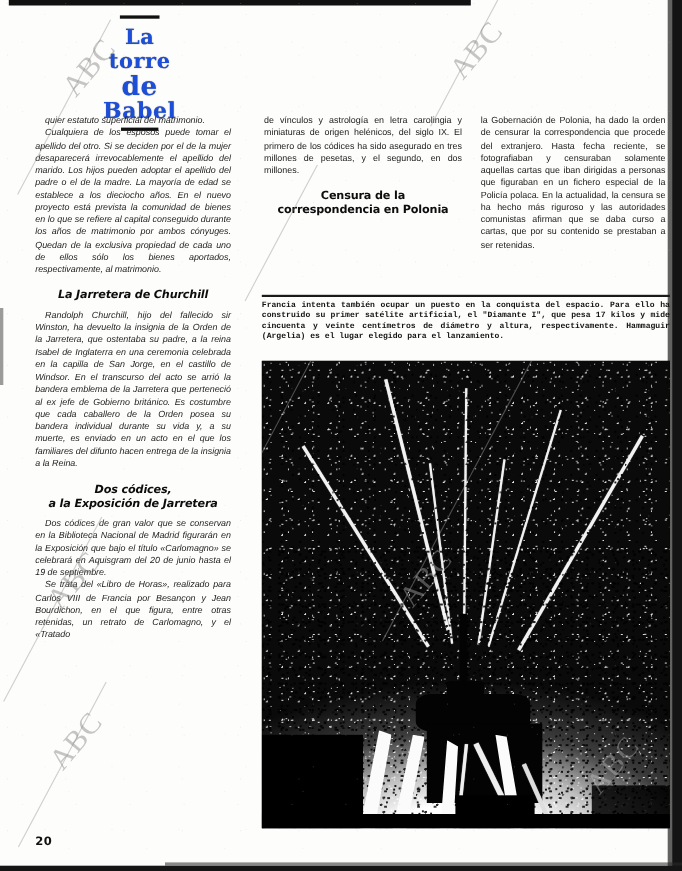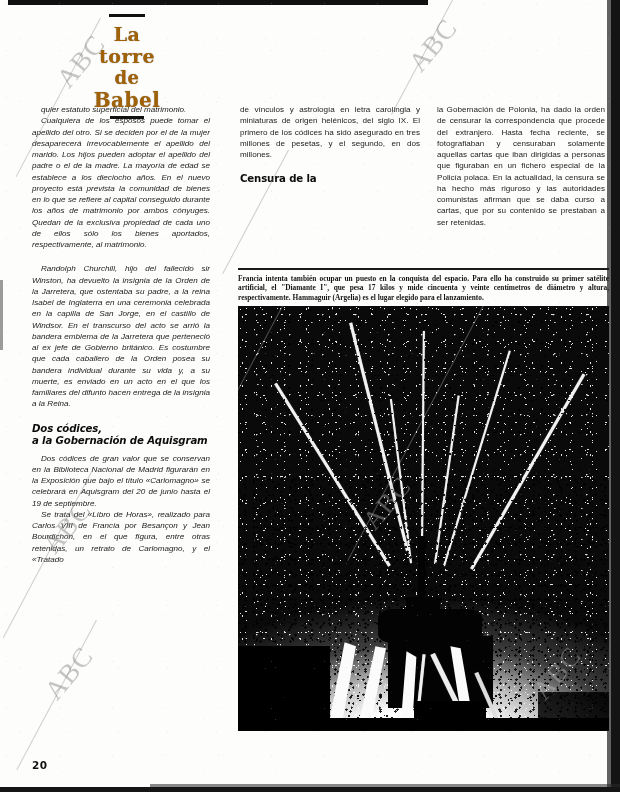--- a/index.html
+++ b/index.html
@@ -94,27 +94,27 @@
     height: 3px;
     background: #111;
     margin: 5px auto 0 auto;
   }
   .masthead .mh-line {
     font-family: "DejaVu Serif", serif;
     font-weight: bold;
     font-size: 20px;
     line-height: 22px;
     letter-spacing: .5px;
-    color: #a16207;
+    color: #1d4ed8;
     text-shadow: 0 0 1px rgba(0,0,0,.5);
     text-align: center;
   }
   .masthead .mh-line.w1 { font-size: 19px; }
   .masthead .mh-line.w2 { font-size: 19px; }
-  .masthead .mh-line.w3 { font-size: 18px; }
+  .masthead .mh-line.w3 { font-size: 24px; }
   .masthead .mh-line.w4 { font-size: 20px; }
 
   
   .col {
     position: absolute;
     font-family: "Liberation Sans", sans-serif;
     font-size: 8.1px;
     line-height: 11.25px;
     text-align: justify;
     color: #1b1b1b;
@@ -136,21 +136,21 @@
     font-family: "DejaVu Sans", sans-serif;
     font-weight: bold;
     font-size: 10.2px;
     line-height: 12.5px;
     color: #0d0d0d;
     text-align: left;
     margin: 13px 0 5px 0;
     text-indent: 0;
     letter-spacing: -0.15px;
   }
-  .sec-head .l2 { display: block; }
+  .sec-head .l2 { display: block; text-align: center; }
 
   
   .photo-block {
     position: absolute;
     left: 238px;
     top: 268px;
     width: 371px;
   }
   .photo-rule {
     width: 100%;
@@ -161,27 +161,27 @@
   .photo-title {
     font-family: "DejaVu Sans", sans-serif;
     font-weight: bold;
     font-size: 9.4px;
     letter-spacing: 1.1px;
     text-align: center;
     color: #101010;
     margin-bottom: 5px;
   }
   .photo-caption {
-    font-family: Liberation Serif, serif;
+    font-family: Liberation Mono, monospace;
     font-weight: bold;
     font-size: 7.35px;
     line-height: 9.6px;
     text-align: justify;
     color: #131313;
-    margin-bottom: 4px;
+    margin-bottom: 16px;
   }
   .photo-frame {
     position: relative;
     width: 371px;
     height: 425px;
     background: #000;
     overflow: hidden;
   }
 
   
@@ -315,36 +315,38 @@
     <div class="mh-line w3">de</div>
     <div class="mh-line w4">Babel</div>
     <div class="rule-bot"></div>
   </div>
 
   <div class="col" id="col1">
     <p>quier estatuto superficial del matrimonio.</p>
     <p>Cualquiera de los esposos puede tomar el apellido del otro. Si se deciden por el de la mujer desaparecerá irrevocablemente el apellido del marido. Los hijos pueden adoptar el apellido del padre o el de la madre. La mayoría de edad se establece a los dieciocho años. En el nuevo proyecto está prevista la comunidad de bienes en lo que se refiere al capital conseguido durante los años de matrimonio por ambos cónyuges. Quedan de la exclusiva propiedad de cada uno de ellos sólo los bienes aportados, respectivamente, al matrimonio.</p>
 
     <div class="sec-head">
+      <span class="l2">La Jarretera de Churchill</span>
     </div>
     <p>Randolph Churchill, hijo del fallecido sir Winston, ha devuelto la insignia de la Orden de la Jarretera, que ostentaba su padre, a la reina Isabel de Inglaterra en una ceremonia celebrada en la capilla de San Jorge, en el castillo de Windsor. En el transcurso del acto se arrió la bandera emblema de la Jarretera que perteneció al ex jefe de Gobierno británico. Es costumbre que cada caballero de la Orden posea su bandera individual durante su vida y, a su muerte, es enviado en un acto en el que los familiares del difunto hacen entrega de la insignia a la Reina.</p>
 
     <div class="sec-head">
       <span class="l2">Dos códices,</span>
-      <span class="l2">a la Gobernación de Aquisgram</span>
+      <span class="l2">a la Exposición de Jarretera</span>
     </div>
     <p>Dos códices de gran valor que se conservan en la Biblioteca Nacional de Madrid figurarán en la Exposición que bajo el título «Carlomagno» se celebrará en Aquisgram del 20 de junio hasta el 19 de septiembre.</p>
     <p>Se trata del «Libro de Horas», realizado para Carlos VIII de Francia por Besançon y Jean Bourdichon, en el que figura, entre otras retenidas, un retrato de Carlomagno, y el «Tratado</p>
   </div>
 
   <div class="col" id="col2">
     <p class="noind">de vínculos y astrología en letra carolingia y miniaturas de origen helénicos, del siglo IX. El primero de los códices ha sido asegurado en tres millones de pesetas, y el segundo, en dos millones.</p>
 
     <div class="sec-head">
       <span class="l2">Censura de la</span>
+      <span class="l2">correspondencia en Polonia</span>
     </div>
   </div>
 
   <div class="col" id="col3">
     <p class="noind">la Gobernación de Polonia, ha dado la orden de censurar la correspondencia que procede del extranjero. Hasta fecha reciente, se fotografiaban y censuraban solamente aquellas cartas que iban dirigidas a personas que figuraban en un fichero especial de la Policía polaca. En la actualidad, la censura se ha hecho más riguroso y las autoridades comunistas afirman que se daba curso a cartas, que por su contenido se prestaban a ser retenidas.</p>
   </div>
 
   <div class="photo-block">
     <div class="photo-rule"></div>
     <div class="photo-caption">Francia intenta también ocupar un puesto en la conquista del espacio. Para ello ha construido su primer satélite artificial, el "Diamante I", que pesa 17 kilos y mide cincuenta y veinte centímetros de diámetro y altura, respectivamente. Hammaguir (Argelia) es el lugar elegido para el lanzamiento.</div>

